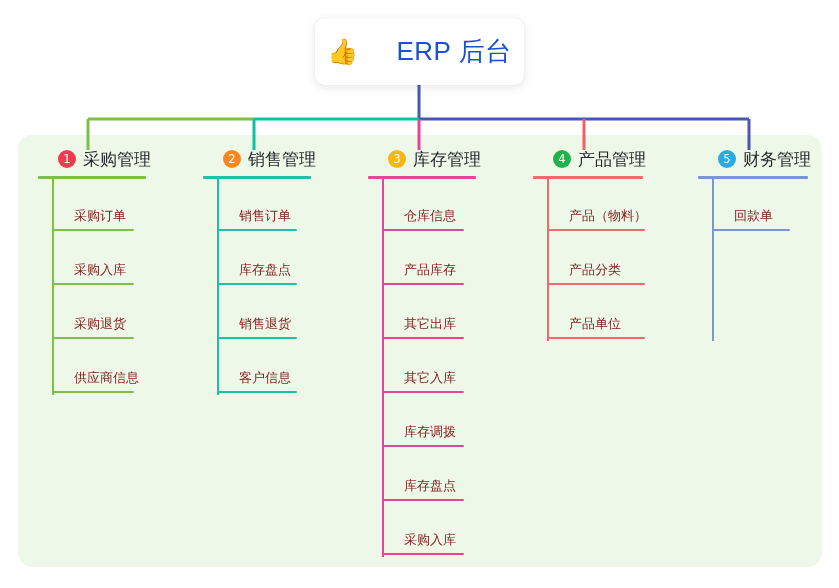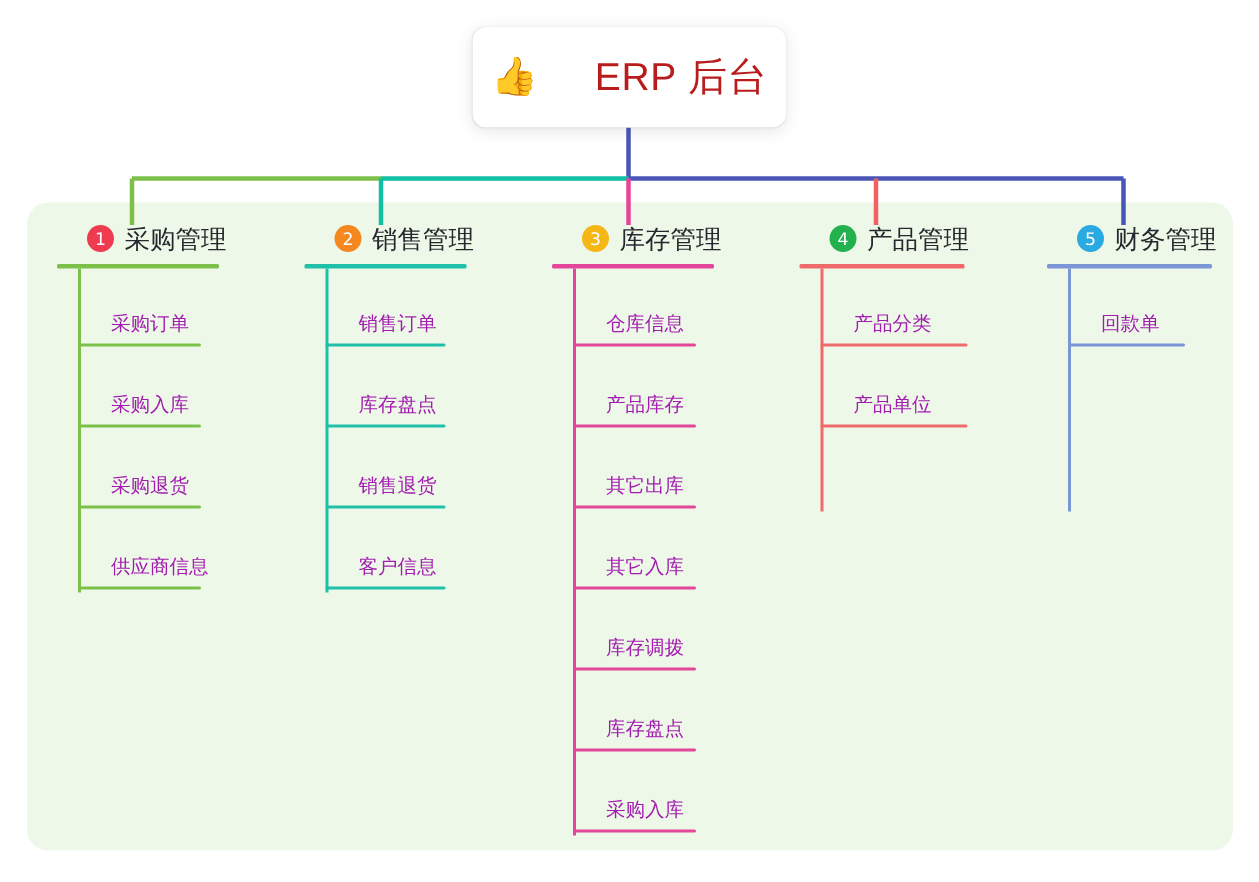--- a/index.html
+++ b/index.html
@@ -49,21 +49,21 @@
     gap: 10px;
     box-sizing: border-box;
   }
   .root-emoji {
     font-size: 25px;
     line-height: 1;
     display: inline-block;
   }
   .root-label {
     font-size: 26px;
-    color: #b91c1c;
+    color: #1d4ed8;
     letter-spacing: 0.5px;
     white-space: nowrap;
     margin-left: 28px;
   }
 
   
   #wires {
     position: absolute;
     left: 0; top: 0;
     width: 839px; height: 588px;
@@ -120,21 +120,21 @@
   .leaf {
     position: relative;
     height: 54px;
     box-sizing: border-box;
   }
   .leaf-label {
     position: absolute;
     left: 36px;
     bottom: 8px;
     font-size: 13px;
-    color: #a21caf;
+    color: #7f1d1d;
     white-space: nowrap;
   }
   .leaf-rule {
     position: absolute;
     left: 14px;
     bottom: 2px;
     height: 2px;
     border-radius: 1px;
   }
 </style>
@@ -255,20 +255,24 @@
       </div>
       <div class="column" style="left: 533px;">
         <div class="col-head">
           <span class="badge" style="background: rgb(34, 177, 76);">4</span>
           <span class="col-title">产品管理</span>
         </div>
         <div class="head-rule" style="width: 110px; background: rgb(239, 106, 106);"></div>
         <div class="children">
           <div class="trunk" style="background: rgb(239, 106, 106); height: 162px;"></div>
           <div class="leaf">
+            <span class="leaf-label">产品（物料）</span>
+            <div class="leaf-rule" style="width: 98px; background: rgb(239, 106, 106);"></div>
+          </div>
+          <div class="leaf">
             <span class="leaf-label">产品分类</span>
             <div class="leaf-rule" style="width: 98px; background: rgb(239, 106, 106);"></div>
           </div>
           <div class="leaf">
             <span class="leaf-label">产品单位</span>
             <div class="leaf-rule" style="width: 98px; background: rgb(239, 106, 106);"></div>
           </div>
         </div>
       </div>
       <div class="column" style="left: 698px;">

